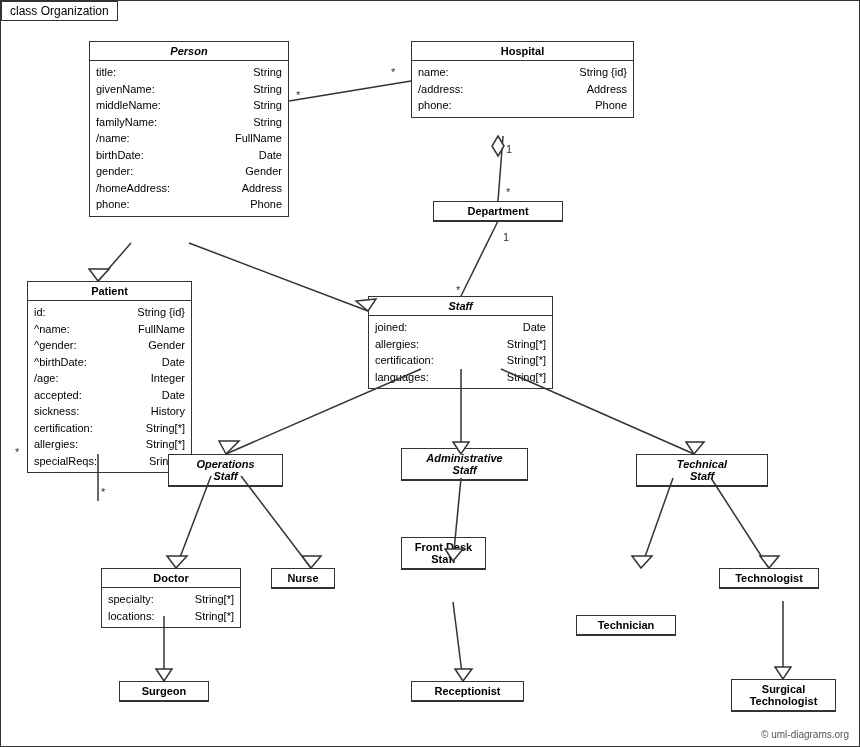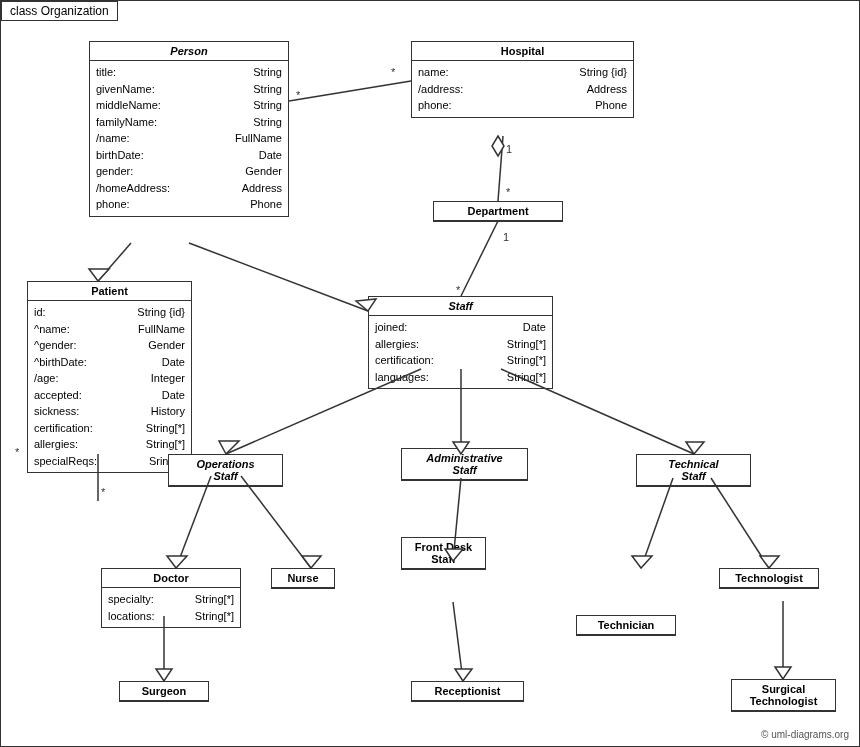--- a/index.html
+++ b/index.html
@@ -211,21 +211,21 @@
   </div>
 
   <div class="uml-box" style="left:167px; top:453px; width:115px;">
     <div class="box-title italic">Operations<br>Staff</div>
   </div>
 
   <div class="uml-box" style="left:400px; top:447px; width:127px;">
     <div class="box-title italic">Administrative<br>Staff</div>
   </div>
 
-  <div class="uml-box" style="left:635px; top:453px; width:115px;">
+  <div class="uml-box" style="left:635px; top:453px; width:132px;">
     <div class="box-title italic">Technical<br>Staff</div>
   </div>
 
   <div class="uml-box" style="left:100px; top:567px; width:140px;">
     <div class="box-title">Doctor</div>
     <div class="box-attrs">
       <div class="attr-row">
           <span class="attr-name">specialty:</span>
           <span class="attr-type">String[*]</span>
         </div>

